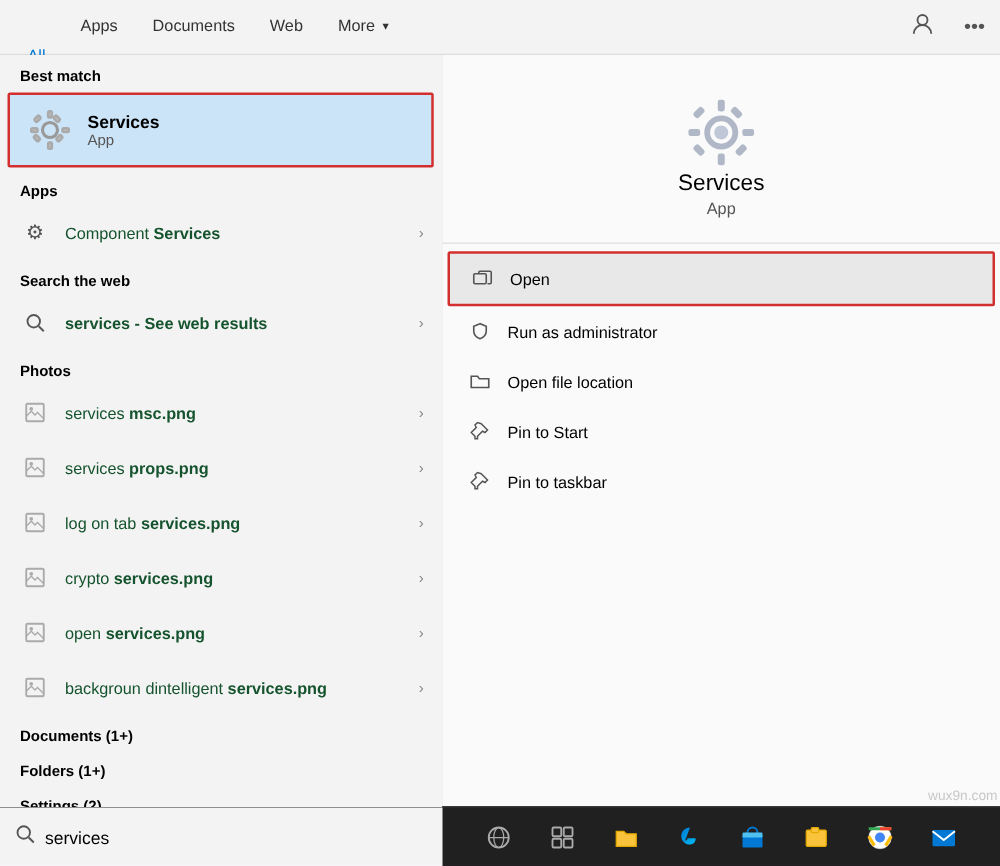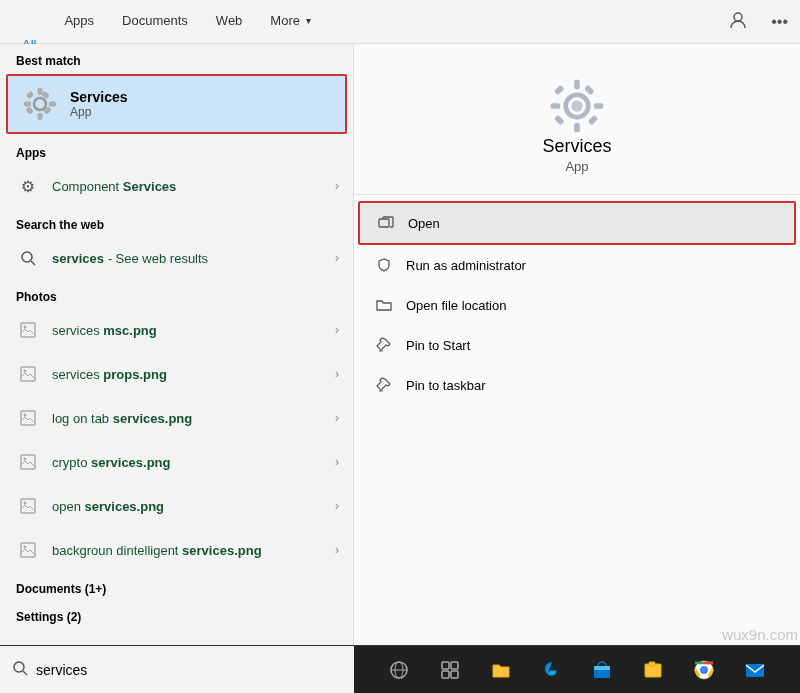--- a/index.html
+++ b/index.html
@@ -259,21 +259,21 @@
     .gear-icon-svg {
       width: 60px;
       height: 60px;
     }
 
     
     .watermark {
       position: fixed;
       bottom: 50px;
       right: 2px;
-      font-size: 15px;
+      font-size: 11px;
       color: rgba(150,150,150,0.5);
       z-index: 9999;
     }
   </style>
 </head>
 <body>
 
 <div class="search-panel">
 
   <div class="tabs-bar">
@@ -332,21 +332,21 @@
       </div>
 
       <div class="section-label">Search the web</div>
       <div class="list-item">
         <div class="list-item-icon">
           <svg width="16" height="16" viewBox="0 0 16 16" fill="none">
             <circle cx="7" cy="7" r="5" stroke="#555" stroke-width="1.5"></circle>
             <line x1="11" y1="11" x2="15" y2="15" stroke="#555" stroke-width="1.5"></line>
           </svg>
         </div>
-        <div class="list-item-text"><b>services</b><span style="font-weight:400;"> - See web results</span></div>
+        <div class="list-item-text"><b>services</b><span style="font-weight:700;"> - See web results</span></div>
         <span class="chevron">›</span>
       </div>
 
       <div class="section-label">Photos</div>
 
       <div class="list-item">
         <div class="list-item-icon">
           <svg width="18" height="18" viewBox="0 0 18 18">
               <rect x="2" y="2" width="14" height="14" rx="1" fill="none" stroke="#aaa" stroke-width="1.5"></rect>
               <circle cx="6" cy="6" r="1.5" fill="#aaa"></circle>
@@ -406,20 +406,21 @@
               <rect x="2" y="2" width="14" height="14" rx="1" fill="none" stroke="#aaa" stroke-width="1.5"></rect>
               <circle cx="6" cy="6" r="1.5" fill="#aaa"></circle>
               <path d="M2 12l4-4 3 3 2-2 5 5" stroke="#aaa" stroke-width="1" fill="none"></path>
             </svg>
         </div>
         <div class="list-item-text">backgroun dintelligent <b>services.png</b></div>
         <span class="chevron">›</span>
       </div>
 
       <div class="section-label">Documents (1+)</div>
+      <div class="section-label">Folders (1+)</div>
       <div class="section-label">Settings (2)</div>
     </div>
 
     <div class="right-panel">
 
       <div class="app-detail">
 
         <svg class="gear-icon-svg" viewBox="0 0 64 64">
           <circle cx="32" cy="32" r="12" fill="none" stroke="#b0b8c8" stroke-width="5"></circle>
           <circle cx="32" cy="32" r="6" fill="#c0c8d8"></circle>

